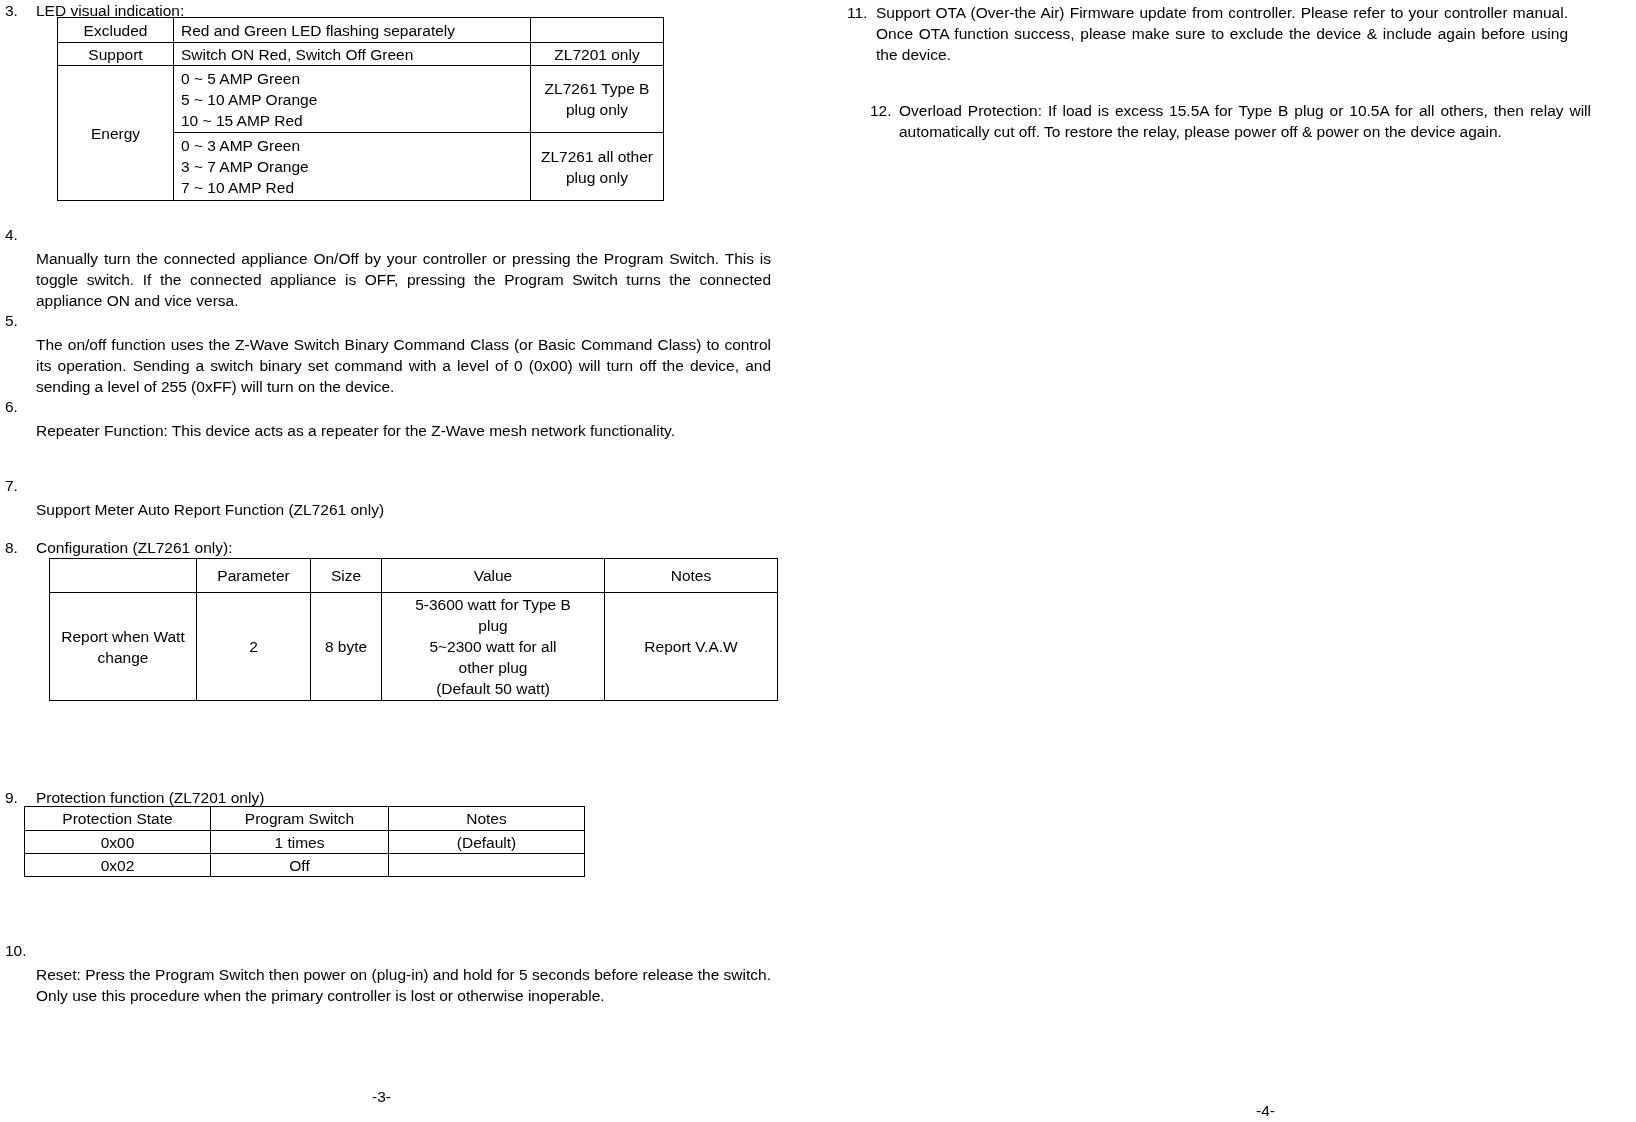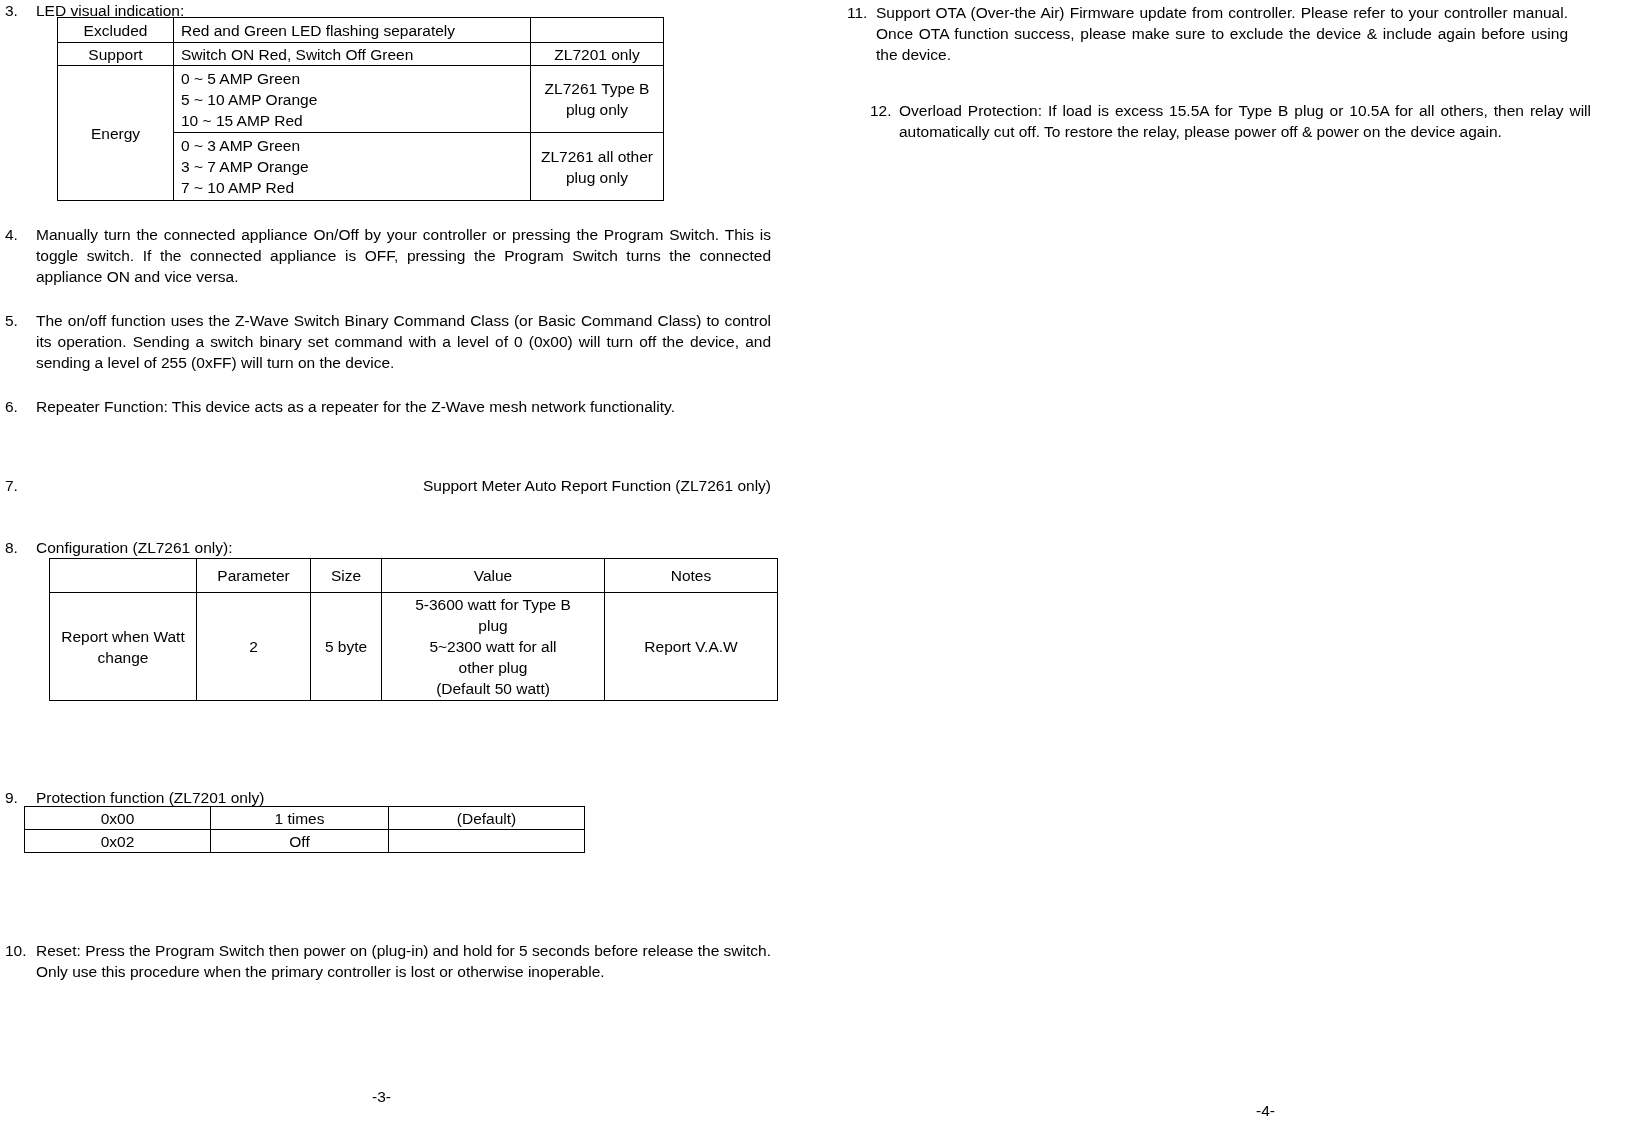--- a/index.html
+++ b/index.html
@@ -6,21 +6,21 @@
   html,body { background:#ffffff; }
   body {
     width:1636px; height:1122px; position:relative; overflow:hidden;
     font-family:"Liberation Sans","DejaVu Sans",sans-serif;
     font-size:15.5px; line-height:21px; color:#000;
   }
   .li { position:absolute; display:flex; align-items:flex-start; }
   .num { flex:none; }
   .l-num { width:31px; }
   .r-num { width:29px; }
-  .l-txt { width:735px; text-align:justify; }
+  .l-txt { width:735px; text-align:justify;margin-top:24px; }
   .r-txt { width:692px; text-align:justify; }
   .title { white-space:nowrap; }
   table.tbl { position:absolute; border-collapse:collapse; table-layout:fixed; }
   .tbl td {
     border:1.5px solid #000; text-align:center; vertical-align:middle;
     padding:0 3px; line-height:21px; font-size:15.5px; overflow:hidden;
   }
   .tbl td.left { text-align:left; padding-left:7px; }
   .tbl td.pre { white-space:pre-line; }
   .pagenum { position:absolute; }
@@ -76,21 +76,21 @@
   <div class="l-txt">The on/off function uses the Z-Wave Switch Binary Command Class (or Basic Command Class) to control its operation.  Sending a switch binary set command with a level of 0 (0x00) will turn off the device, and sending a level of 255 (0xFF) will turn on the device.</div>
 </div>
 
 <div class="li" style="left:5px; top:396px;">
   <span class="num l-num">6.</span>
   <div class="l-txt">Repeater Function: This device acts as a repeater for the Z-Wave mesh network functionality.</div>
 </div>
 
 <div class="li" style="left:5px; top:475px;">
   <span class="num l-num">7.</span>
-  <div class="l-txt" style="text-align:right;">Support Meter Auto Report Function (ZL7261 only)</div>
+  <div class="l-txt" style="text-align:left;">Support Meter Auto Report Function (ZL7261 only)</div>
 </div>
 
 <div class="li" style="left:5px; top:537px;">
   <span class="num l-num">8.</span>
   <span class="title">Configuration (ZL7261 only):</span>
 </div>
 
 <table class="tbl" style="left:37px; top:558px; width:728px;margin-left:12px;">
   <colgroup>
       <col style="width:147px">
@@ -103,21 +103,21 @@
       <tr style="height:34px">
     <td></td>
     <td>Parameter</td>
     <td>Size</td>
     <td>Value</td>
     <td>Notes</td>
   </tr>
   <tr style="height:108px">
     <td>Report when Watt change</td>
     <td>2</td>
-    <td>5 byte</td>
+    <td>8 byte</td>
     <td class="pre">5-3600 watt for Type B
 plug
 5~2300 watt for all
 other plug
 (Default 50 watt)</td>
     <td>Report V.A.W</td>
   </tr>
 </tbody>
   </table>
 
@@ -126,20 +126,25 @@
   <span class="title">Protection function (ZL7201 only)</span>
 </div>
 
 <table class="tbl" style="left:24px; top:806px; width:560px;">
   <colgroup>
       <col style="width:186px">
       <col style="width:178px">
       <col style="width:196px">
     </colgroup>
   <tbody>
+      <tr style="height:24px">
+    <td>Protection State</td>
+    <td>Program Switch</td>
+    <td>Notes</td>
+  </tr>
   <tr style="height:23px">
     <td>0x00</td>
     <td>1 times</td>
     <td>(Default)</td>
   </tr>
   <tr style="height:23px">
     <td>0x02</td>
     <td>Off</td>
     <td></td>
   </tr>

